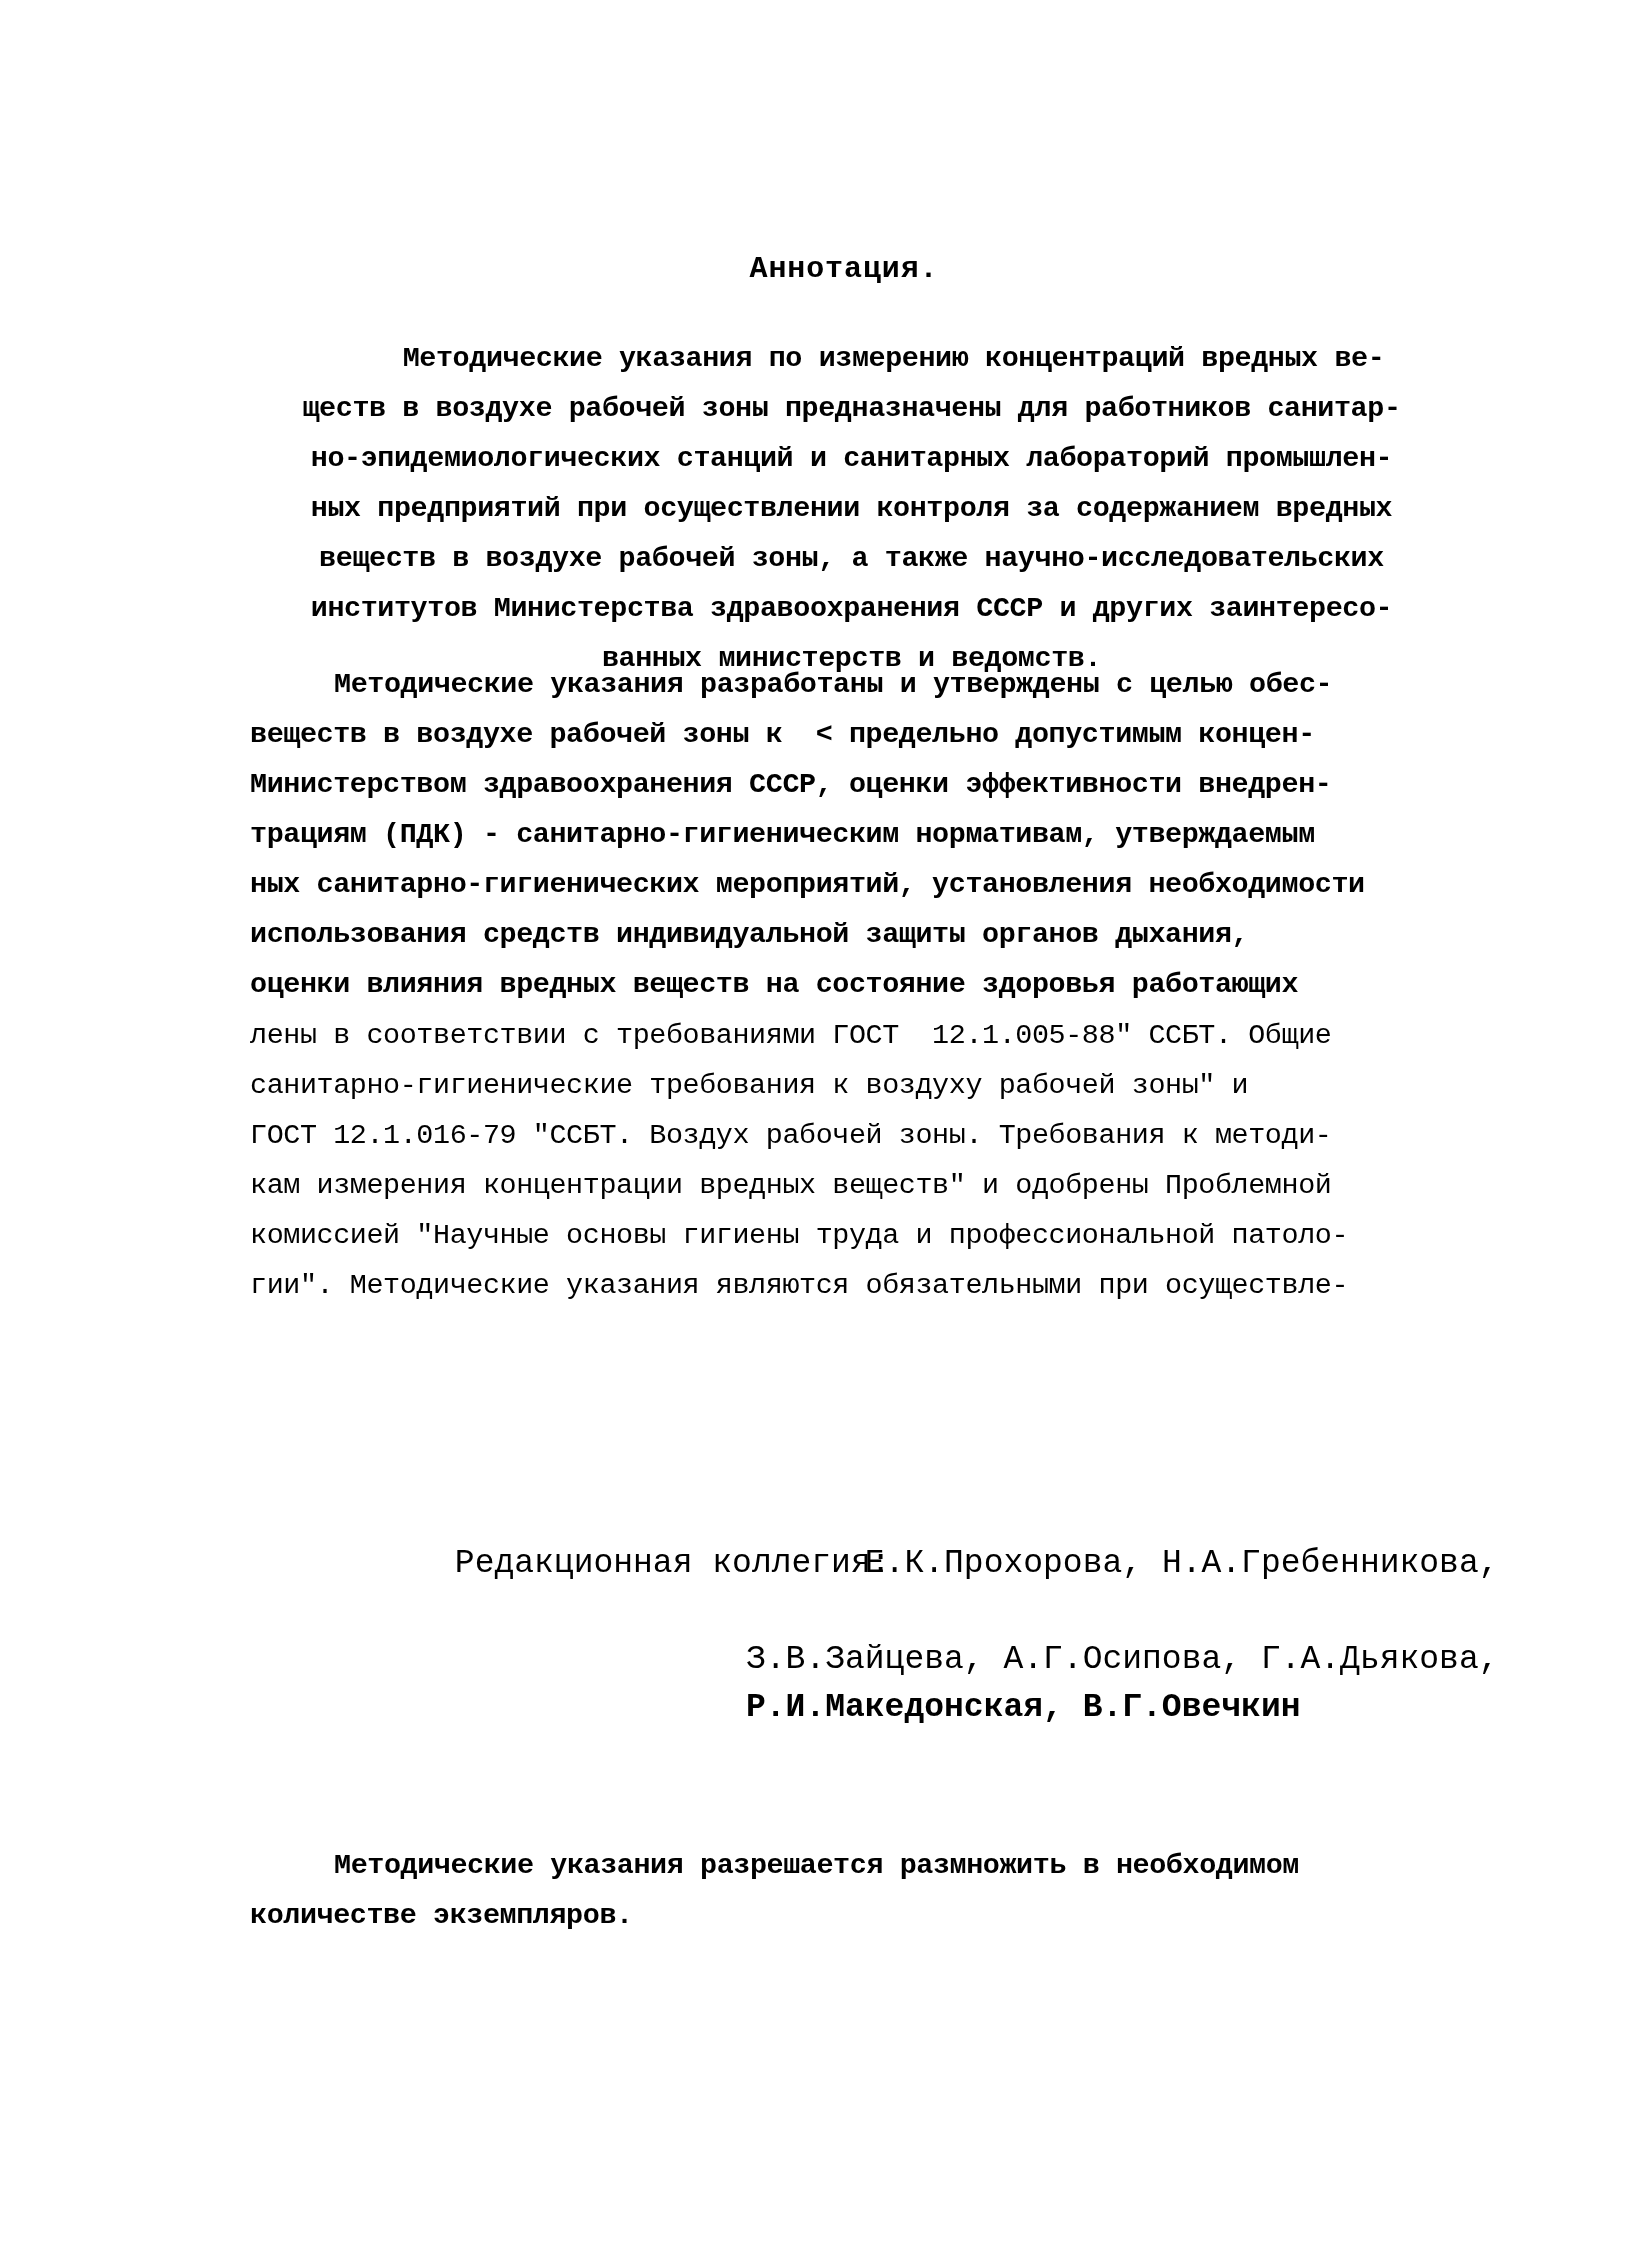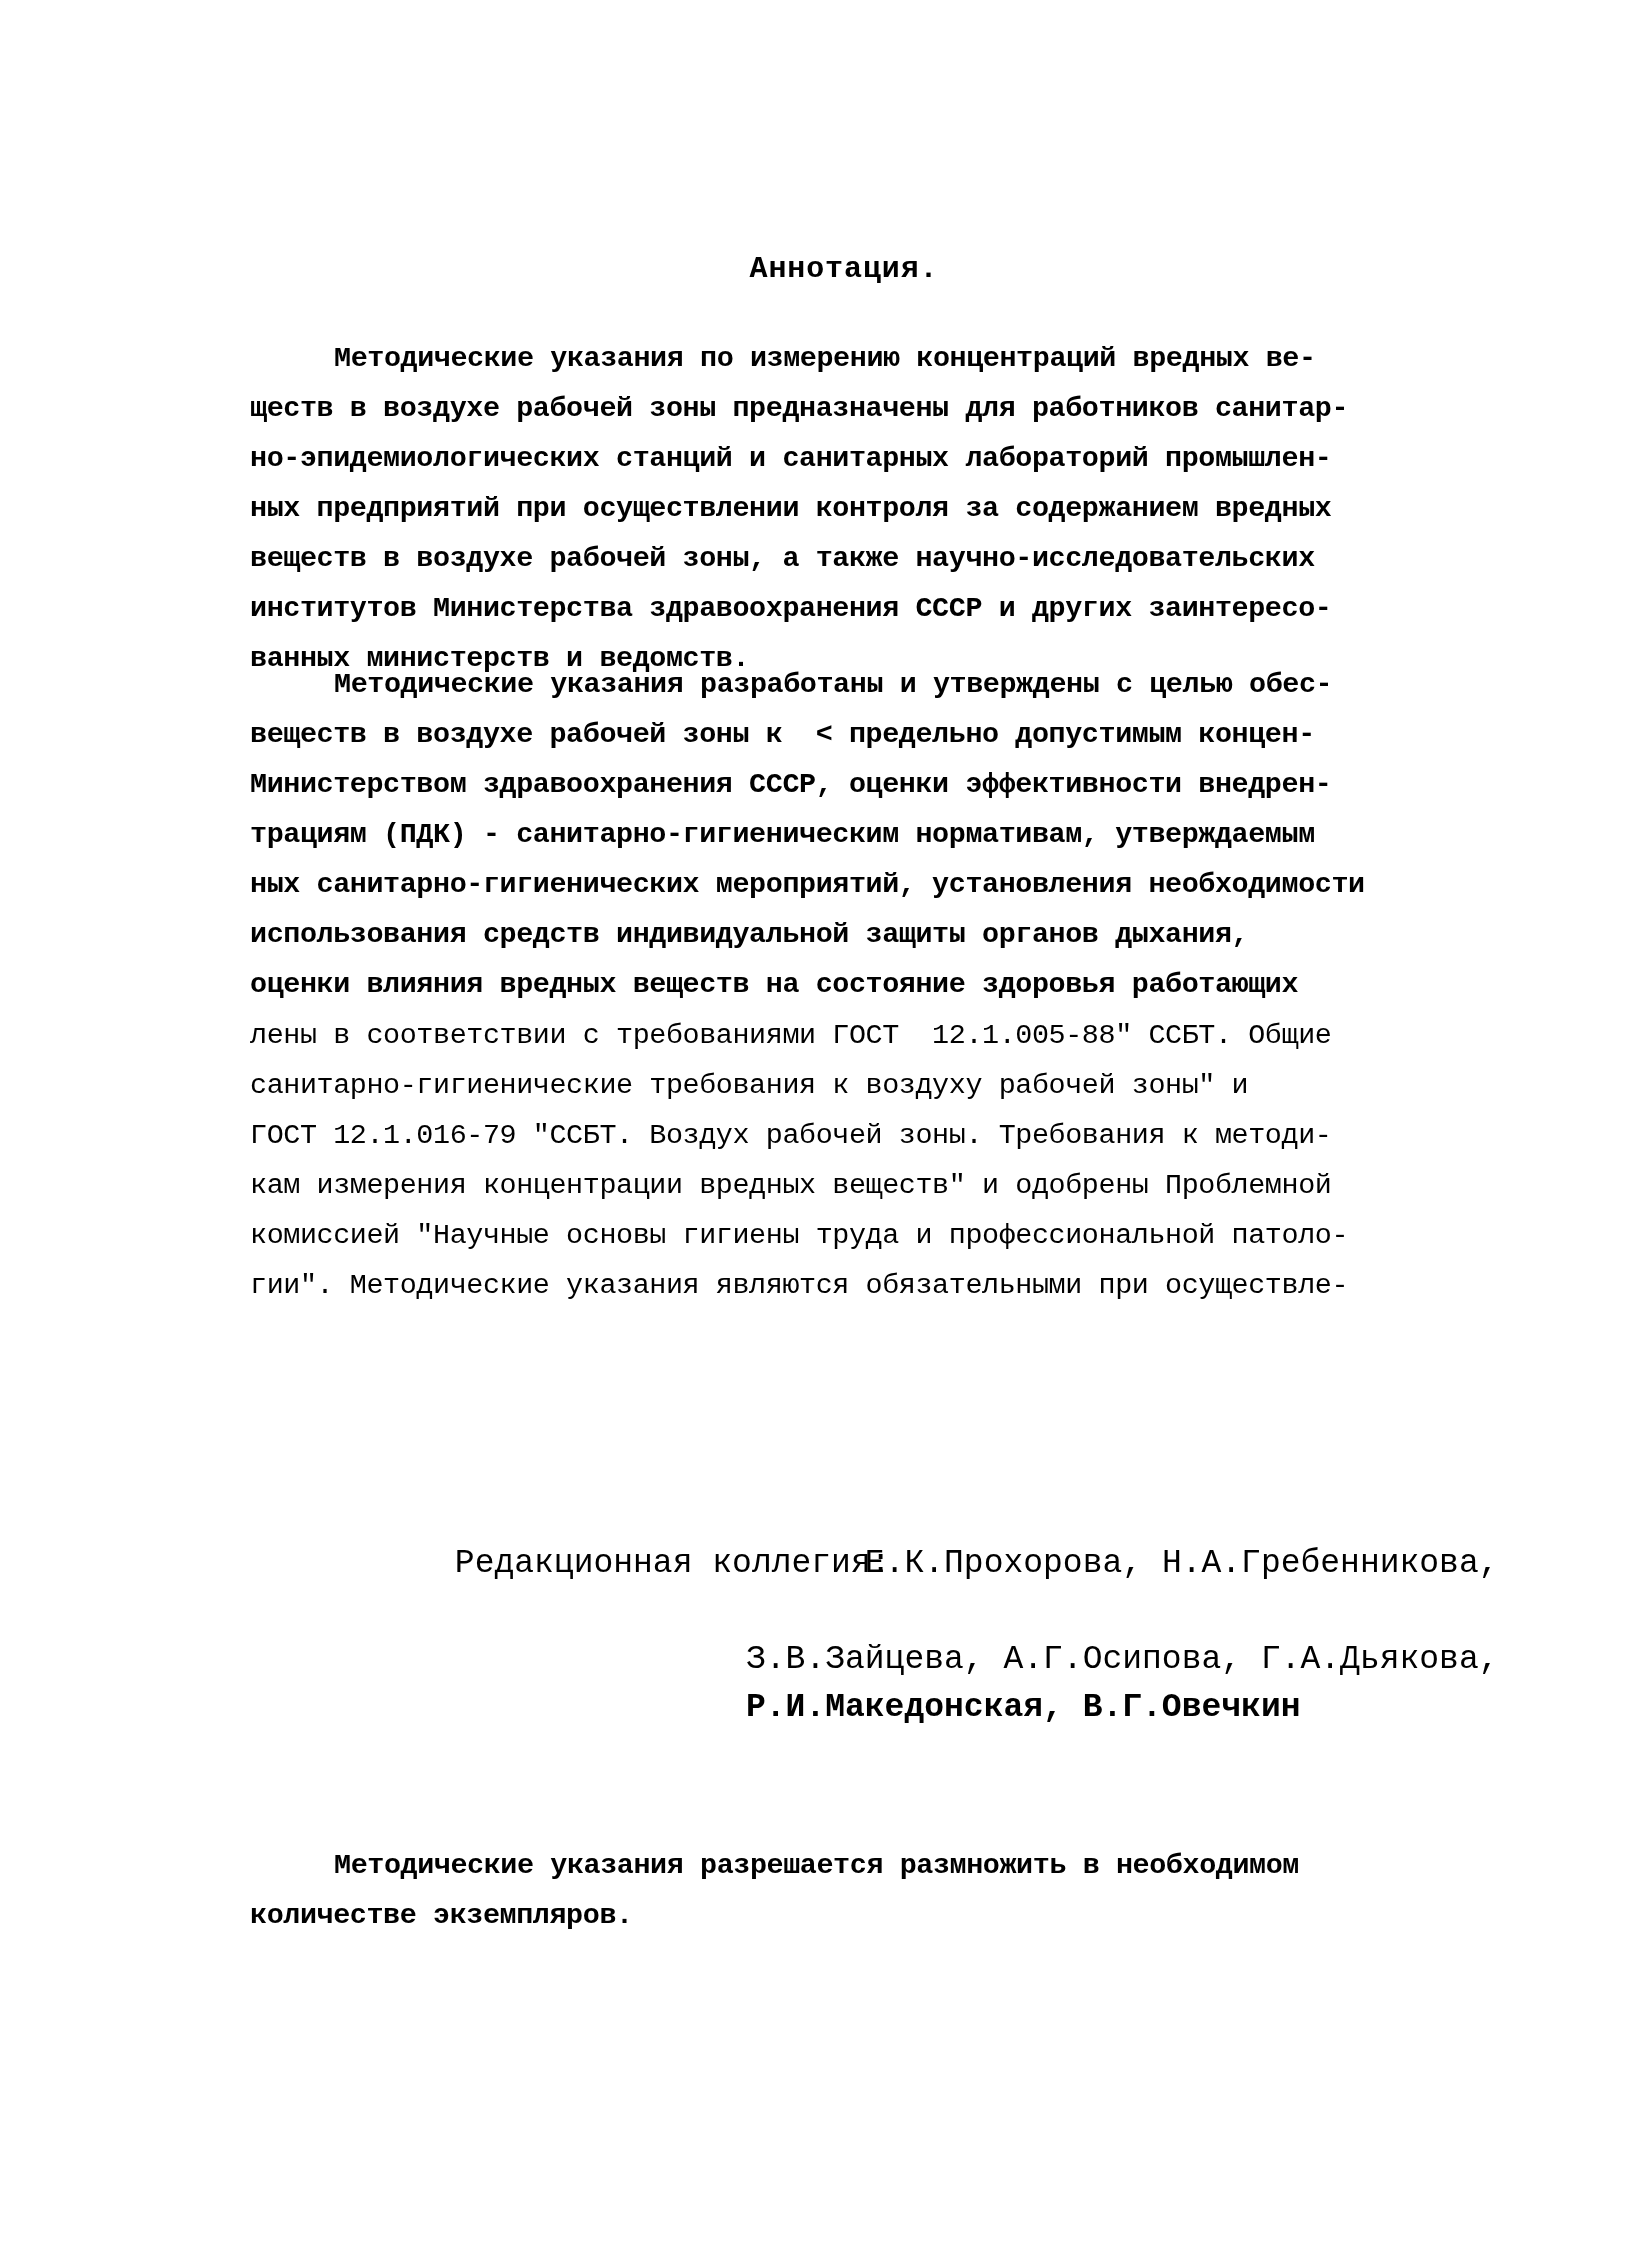--- a/index.html
+++ b/index.html
@@ -13,21 +13,21 @@
     position:absolute; top:252px; left:0; width:1651px; text-align:center;
     font-weight:bold; font-size:30px; letter-spacing:0.9px;
     padding-left:37px; box-sizing:border-box;
   }
   .block { position:absolute; left:250px; width:1203px; }
   .line {
     font-size:28.4px; line-height:50px; white-space:pre; letter-spacing:-0.4px;
   }
   .b { font-weight:bold; }
   .ind { padding-left:84px; }
-  .p1 { top:334px; }
+  .p1 { top:334px;text-align:center; }
   .p2 { top:660px; }
   .p3 { top:1011px; }
   .editors { position:absolute; top:1492px; left:336px; width:1212px; }
   .editors .row { font-size:33px; line-height:48px; white-space:pre; }
   .editors .lbl { display:inline-block; width:410px; }
   .editors .cont { padding-left:410px; }
   .perm { position:absolute; top:1841px; left:250px; width:1203px; }
 </style>
 </head>
 <body>

